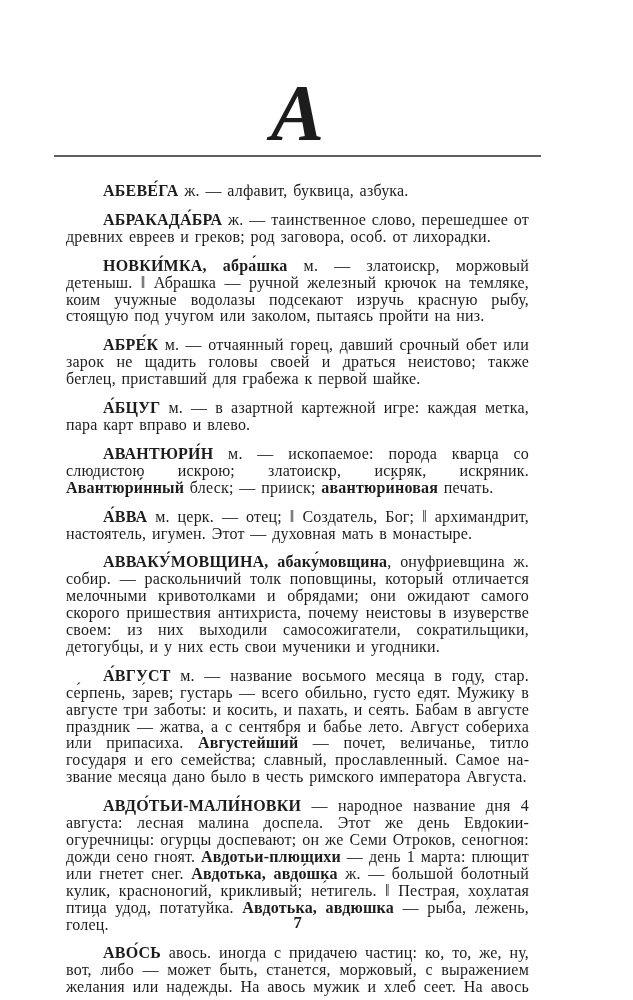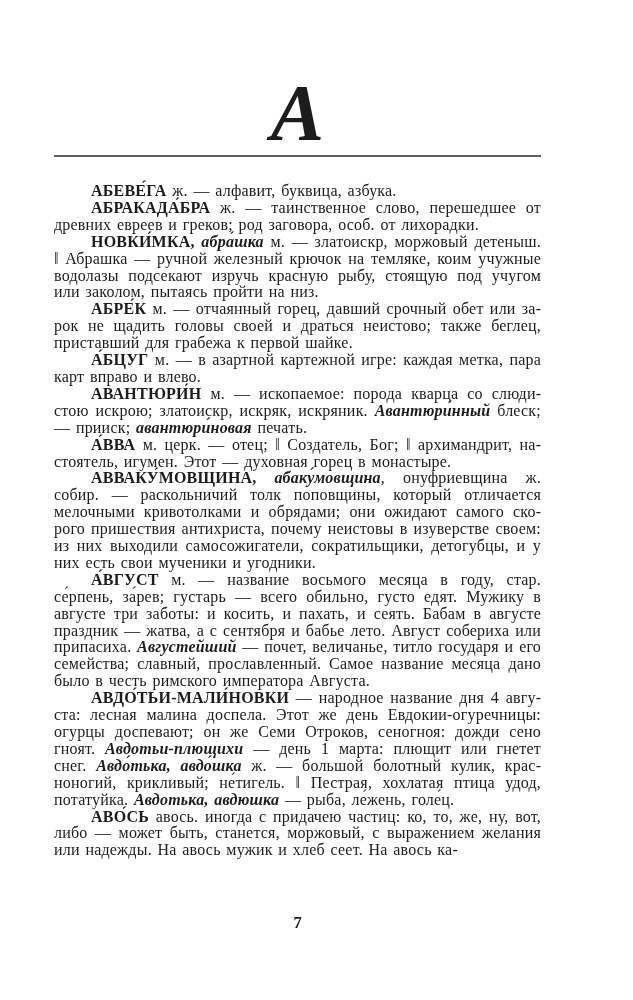--- a/index.html
+++ b/index.html
@@ -39,28 +39,28 @@
     border: none;
   }
   .entries {
     margin-top: 26px;
     font-size: 16px;
     line-height: 16.9px;
     letter-spacing: 0.2px;
     word-spacing: 1.5px;
   }
   .entry {
-    margin: 0;
+    margin: 12px;
     padding: 0;
     text-indent: 37px;
     text-align: justify;
     hyphens: manual;
   }
   .run-b  { font-weight: bold; }
-  .run-bi { font-weight: bold; font-style: italic; }
+  .run-bi { font-weight: bold; }
   .run-i  { }
   .run-r  { }
   .page-num {
     position: absolute;
     top: 913px;
     left: 54px;
     width: 487px;
     text-align: center;
     font-size: 16.5px;
     font-weight: bold;
@@ -73,21 +73,21 @@
   <div class="content">
     <div class="letter-head">А</div>
     <div class="head-rule"></div>
     <div class="entries">
         <p class="entry"><span class="run-b">АБЕВЕ́ГА</span><span class="run-r"> ж. — алфавит, буквица, азбука.</span></p>
         <p class="entry"><span class="run-b">АБРАКАДА́БРА</span><span class="run-r"> ж. — таинственное слово, перешедшее от древних евреев и греков; род заговора, особ. от лихорадки.</span></p>
         <p class="entry"><span class="run-b">НОВКИ́МКА, </span><span class="run-bi">абра́шка</span><span class="run-r"> м. — златоискр, моржовый детеныш. ‖ </span><span class="run-i">Абрашка</span><span class="run-r"> — ручной железный крючок на темляке, коим учуж­ные водолазы подсекают изручь красную рыбу, стоящую под учугом или заколом, пытаясь пройти на низ.</span></p>
         <p class="entry"><span class="run-b">АБРЕ́К</span><span class="run-r"> м. — отчаянный горец, давший срочный обет или за­рок не щадить головы своей и драться неистово; также беглец, приставший для грабежа к первой шайке.</span></p>
         <p class="entry"><span class="run-b">А́БЦУГ</span><span class="run-r"> м. — в азартной картежной игре: каждая метка, пара карт вправо и влево.</span></p>
         <p class="entry"><span class="run-b">АВАНТЮРИ́Н</span><span class="run-r"> м. — ископаемое: порода кварца со слюди­стою искрою; златоискр, искряк, искряник. </span><span class="run-bi">Авантюри́нный</span><span class="run-i"> блеск; — прииск; </span><span class="run-bi">авантюри́новая</span><span class="run-i"> печать.</span></p>
-        <p class="entry"><span class="run-b">А́ВВА</span><span class="run-r"> м. церк. — отец; ‖ Создатель, Бог; ‖ архимандрит, на­стоятель, игумен. </span><span class="run-i">Этот</span><span class="run-r"> — духовная горец в монастыре.</span></p>
+        <p class="entry"><span class="run-b">А́ВВА</span><span class="run-r"> м. церк. — отец; ‖ Создатель, Бог; ‖ архимандрит, на­стоятель, игумен. </span><span class="run-i">Этот</span><span class="run-r"> — духовная мать в монастыре.</span></p>
         <p class="entry"><span class="run-b">АВВАКУ́МОВЩИНА, </span><span class="run-bi">абаку́мовщина</span><span class="run-r">, онуфриевщина ж. собир. — раскольничий толк поповщины, который отличается мелочными кривотолками и обрядами; они ожидают самого ско­рого пришествия антихриста, почему неистовы в изуверстве сво­ем: из них выходили самосожигатели, сократильщики, детогуб­цы, и у них есть свои мученики и угодники.</span></p>
         <p class="entry"><span class="run-b">А́ВГУСТ</span><span class="run-r"> м. — название восьмого месяца в году, стар. се́рпень, за́рев; густарь — всего обильно, густо едят. </span><span class="run-i">Мужику в августе три заботы: и косить, и пахать, и сеять. Бабам в ав­густе праздник</span><span class="run-r"> — жатва, а с сентября и бабье лето. </span><span class="run-i">Август собе­риха</span><span class="run-r"> или </span><span class="run-i">припасиха.</span><span class="run-r"> </span><span class="run-bi">Августейший</span><span class="run-r"> — почет, величанье, титло государя и его семейства; славный, прославленный. Самое на­звание месяца дано было в честь римского императора Августа.</span></p>
         <p class="entry"><span class="run-b">АВДО́ТЬИ-МАЛИ́НОВКИ</span><span class="run-r"> — народное название дня 4 авгу­ста: лесная малина доспела. Этот же день </span><span class="run-i">Евдокии-огуречницы:</span><span class="run-r"> огурцы доспевают; он же </span><span class="run-i">Семи Отроков</span><span class="run-r">, сеногноя: дожди сено гноят. </span><span class="run-bi">Авдотьи-плющихи</span><span class="run-r"> — день 1 марта: плющит или гнетет снег. </span><span class="run-bi">Авдо́тька, авдо́шка</span><span class="run-r"> ж. — большой болотный кулик, крас­ноногий, крикливый; не́тигель. ‖ Пестрая, хохлатая птица удод, потатуйка. </span><span class="run-bi">Авдотька, авдюшка</span><span class="run-r"> — рыба, ле́жень, голе́ц.</span></p>
         <p class="entry"><span class="run-b">АВО́СЬ</span><span class="run-r"> авось. иногда с придачею частиц: </span><span class="run-i">ко, то, же, ну, вот, либо</span><span class="run-r"> — может быть, станется, моржовый, с выражением же­лания или надежды. </span><span class="run-i">На авось мужик и хлеб сеет. На авось ка-</span></p>
       </div>
   </div>
   <div class="page-num">7</div>
 </div>
 
 </body></html>

